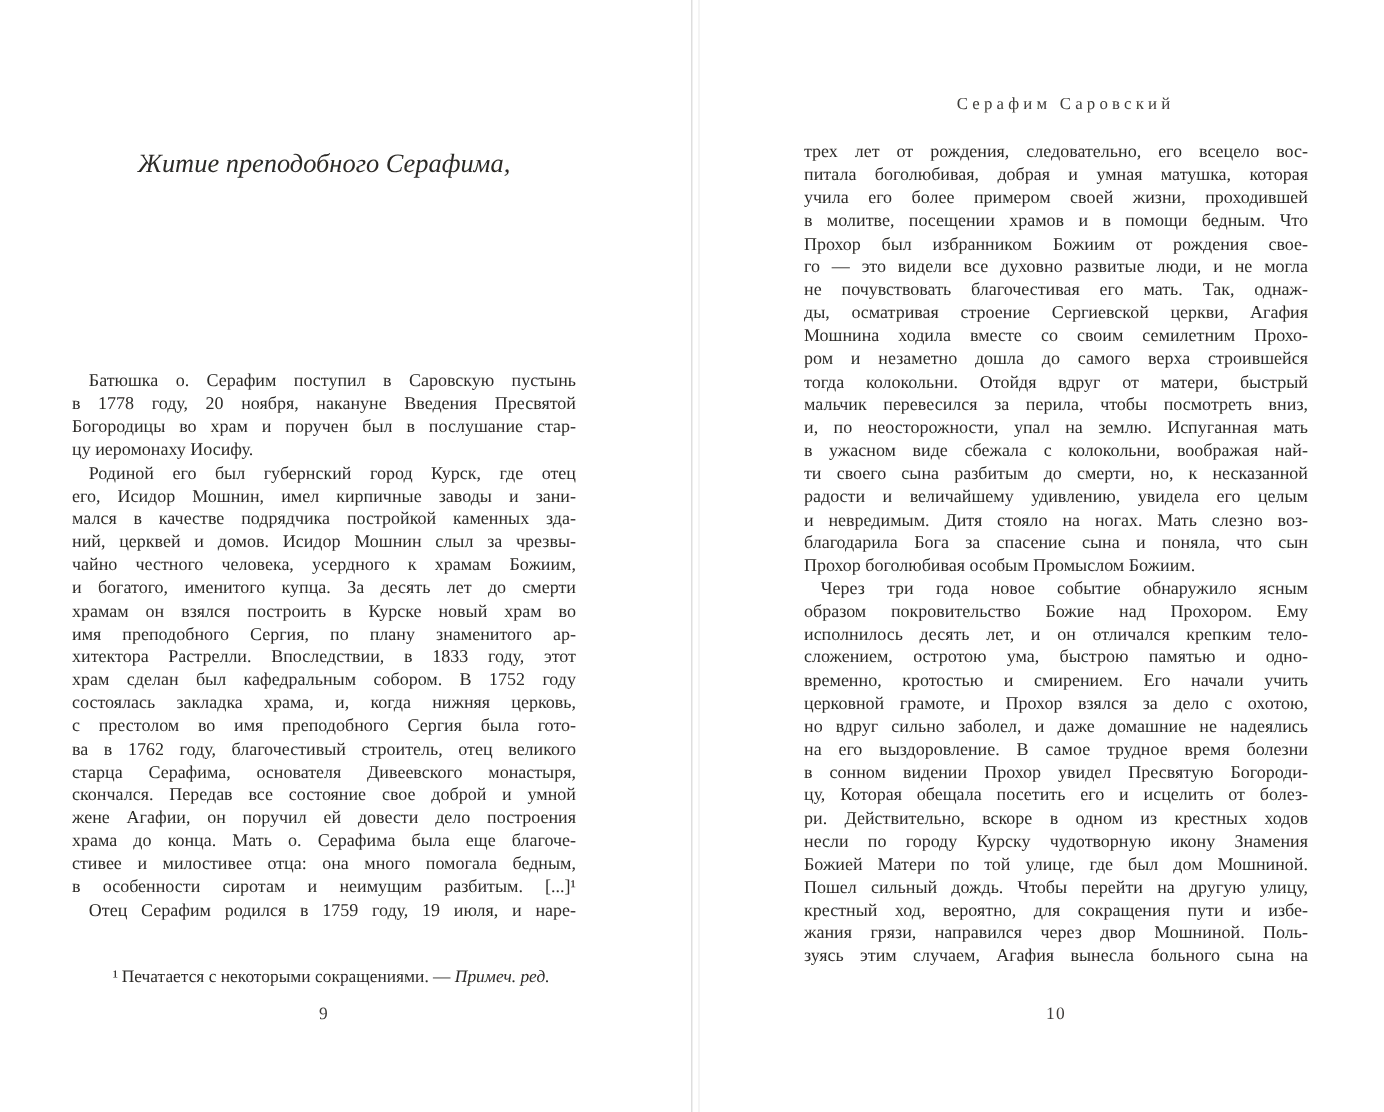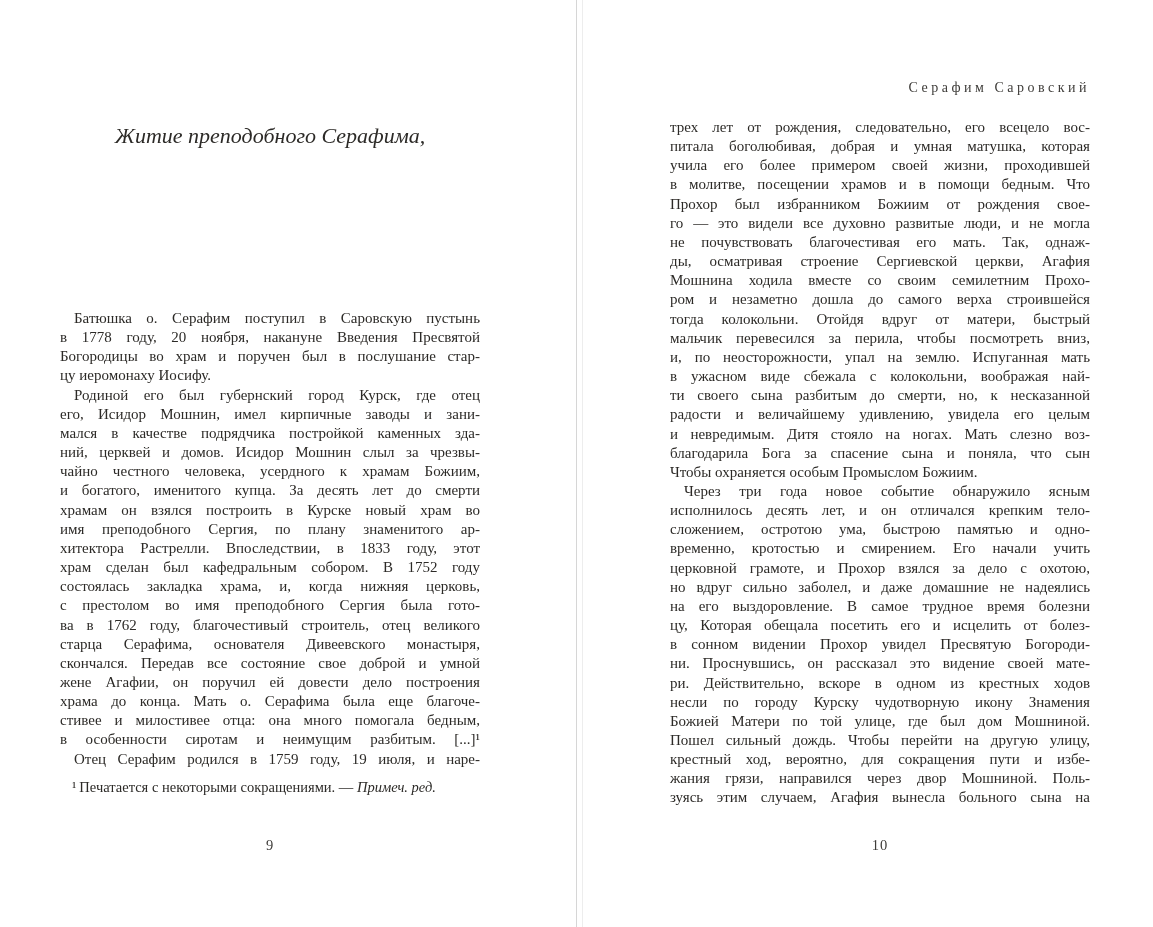--- a/index.html
+++ b/index.html
@@ -22,38 +22,39 @@
   .title {
     position: absolute; top: 122px; left: 0; right: 0;
     text-align: center;
     font-style: italic;
     font-size: 22px; line-height: 27.5px;
     color: var(--text, #2c2a27);
   }
 
   .running-header {
     position: absolute; top: 80px; left: 16px; right: 0;
-    text-align: right;
+    text-align: center;
     font-size: 14px; letter-spacing: 3.5px;
     color: var(--muted_text, #3e3c39);
     white-space: nowrap;
   }
 
   .body { position: absolute; left: 0; width: 420px; font-size: 15px; line-height: 19.15px; }
   .body-left  { top: 309px; }
   .body-right { top: 118px; }
 
   .line { text-align: justify; text-align-last: justify; -moz-text-align-last: justify; }
   .line.endline { text-align-last: left; -moz-text-align-last: left; }
   .line.indent { text-indent: 14px; }
 
   .footnote {
-    position: absolute; top: 778px; left: 0; width: 420px;
+    position: absolute; top: 805px; left: 0; width: 420px;
     font-size: 14.5px; line-height: 18px;
     text-indent: 12px;
+    text-align: center;
   }
   .fn-marker { margin-right: 3px; }
   .it { font-style: italic; }
 
   .pagenum {
     position: absolute; top: 837px; left: 0; right: 0;
     text-align: center;
     font-size: 14.5px; letter-spacing: 1px;
     color: var(--muted_text, #3e3c39);
   }
@@ -125,33 +126,33 @@
           <div class="line">Мошнина ходила вместе со своим семилетним Прохо-</div>
           <div class="line">ром и незаметно дошла до самого верха строившейся</div>
           <div class="line">тогда колокольни. Отойдя вдруг от матери, быстрый</div>
           <div class="line">мальчик перевесился за перила, чтобы посмотреть вниз,</div>
           <div class="line">и, по неосторожности, упал на землю. Испуганная мать</div>
           <div class="line">в ужасном виде сбежала с колокольни, воображая най-</div>
           <div class="line">ти своего сына разбитым до смерти, но, к несказанной</div>
           <div class="line">радости и величайшему удивлению, увидела его целым</div>
           <div class="line">и невредимым. Дитя стояло на ногах. Мать слезно воз-</div>
           <div class="line">благодарила Бога за спасение сына и поняла, что сын</div>
-          <div class="line endline">Чтобы охраняется особым Промыслом Божиим.</div>
+          <div class="line endline">Прохор боголюбивая особым Промыслом Божиим.</div>
         </div>
         <div class="para">
           <div class="line indent">Через три года новое событие обнаружило ясным</div>
+          <div class="line">образом покровительство Божие над Прохором. Ему</div>
           <div class="line">исполнилось десять лет, и он отличался крепким тело-</div>
           <div class="line">сложением, остротою ума, быстрою памятью и одно-</div>
           <div class="line">временно, кротостью и смирением. Его начали учить</div>
           <div class="line">церковной грамоте, и Прохор взялся за дело с охотою,</div>
           <div class="line">но вдруг сильно заболел, и даже домашние не надеялись</div>
           <div class="line">на его выздоровление. В самое трудное время болезни</div>
+          <div class="line">в сонном видении Прохор увидел Пресвятую Богороди-</div>
           <div class="line">цу, Которая обещала посетить его и исцелить от болез-</div>
-          <div class="line">в сонном видении Прохор увидел Пресвятую Богороди-</div>
-          <div class="line">ни. Проснувшись, он рассказал это видение своей мате-</div>
           <div class="line">ри. Действительно, вскоре в одном из крестных ходов</div>
           <div class="line">несли по городу Курску чудотворную икону Знамения</div>
           <div class="line">Божией Матери по той улице, где был дом Мошниной.</div>
           <div class="line">Пошел сильный дождь. Чтобы перейти на другую улицу,</div>
           <div class="line">крестный ход, вероятно, для сокращения пути и избе-</div>
           <div class="line">жания грязи, направился через двор Мошниной. Поль-</div>
           <div class="line">зуясь этим случаем, Агафия вынесла больного сына на</div>
         </div>
       </div>
 

